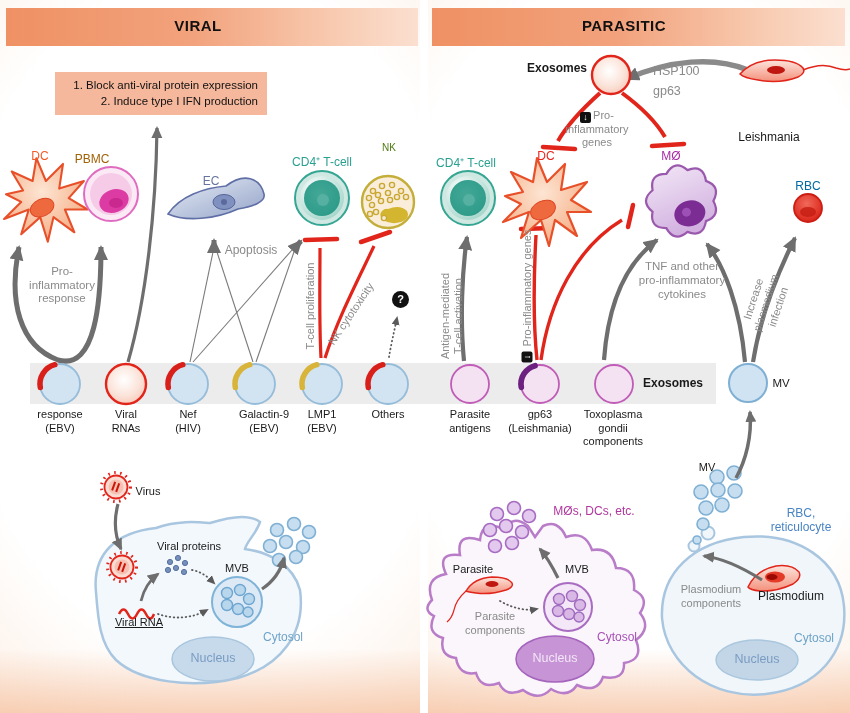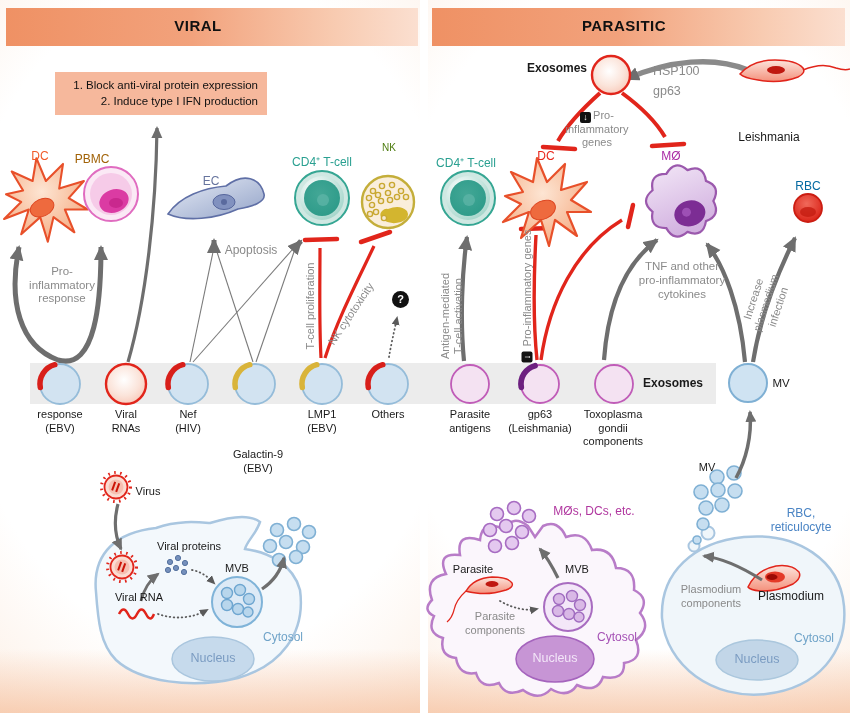--- a/index.html
+++ b/index.html
@@ -331,21 +331,21 @@
   <div class="rot" style="left:310px;top:306px;transform:translate(-50%,-50%) rotate(-90deg);">T-cell proliferation</div>
   <div class="rot" style="left:351px;top:314px;transform:translate(-50%,-50%) rotate(-56deg);">NK cytotoxicity</div>
   <div class="qbadge">?</div>
 
   <div class="lbl" style="left:60px;top:408px;">response
 (EBV)</div>
   <div class="lbl" style="left:126px;top:408px;">Viral
 RNAs</div>
   <div class="lbl" style="left:188px;top:408px;">Nef
 (HIV)</div>
-  <div class="lbl" style="left:258px;top:408px;margin-top:40px;">Galactin-9
+  <div class="lbl" style="left:264px;top:408px;">Galactin-9
 (EBV)</div>
   <div class="lbl" style="left:322px;top:408px;">LMP1
 (EBV)</div>
   <div class="lbl" style="left:388px;top:408px;">Others</div>
 
   <div class="lbl b" style="left:557px;top:62px;font-size:12px;">Exosomes</div>
   <div class="lbl gray" style="left:678px;top:61px;text-align:left;transform:none;font-size:12.5px;line-height:20px;left:653px;">HSP100
 gp63</div>
   <div class="lbl" style="left:769px;top:131px;font-size:12px;">Leishmania</div>
   <div class="lbl gray" style="left:597px;top:95px;width:86px;">
@@ -376,21 +376,21 @@
 (Leishmania)</div>
   <div class="lbl" style="left:613px;top:408px;">Toxoplasma
 gondii
 components</div>
   <div class="lbl b" style="left:673px;top:377px;font-size:12px;">Exosomes</div>
   <div class="lbl" style="left:781px;top:377px;font-size:11.5px;">MV</div>
 
   <div class="lbl" style="left:148px;top:485px;">Virus</div>
   <div class="lbl" style="left:189px;top:540px;">Viral proteins</div>
   <div class="lbl" style="left:237px;top:562px;">MVB</div>
-  <div class="lbl" style="left:139px;top:591px;">Viral RNA</div>
+  <div class="lbl" style="left:139px;top:616px;text-decoration:underline;">Viral RNA</div>
   <div class="lbl" style="left:283px;top:631px;color:#6fa3c8;font-size:12px;">Cytosol</div>
   <div class="lbl" style="left:213px;top:652px;color:#7b9cc2;font-size:12.5px;">Nucleus</div>
 
   <div class="lbl" style="left:594px;top:505px;color:#b0369f;font-size:12px;">MØs, DCs, etc.</div>
   <div class="lbl" style="left:473px;top:563px;">Parasite</div>
   <div class="lbl" style="left: 577px;top:563px;">MVB</div>
   <div class="lbl gray" style="left:495px;top:610px;">Parasite
 components</div>
   <div class="lbl" style="left:617px;top:631px;color:#a551b5;font-size:12px;">Cytosol</div>
   <div class="lbl" style="left:555px;top:652px;color:#f3e6f8;font-size:12.5px;">Nucleus</div>

